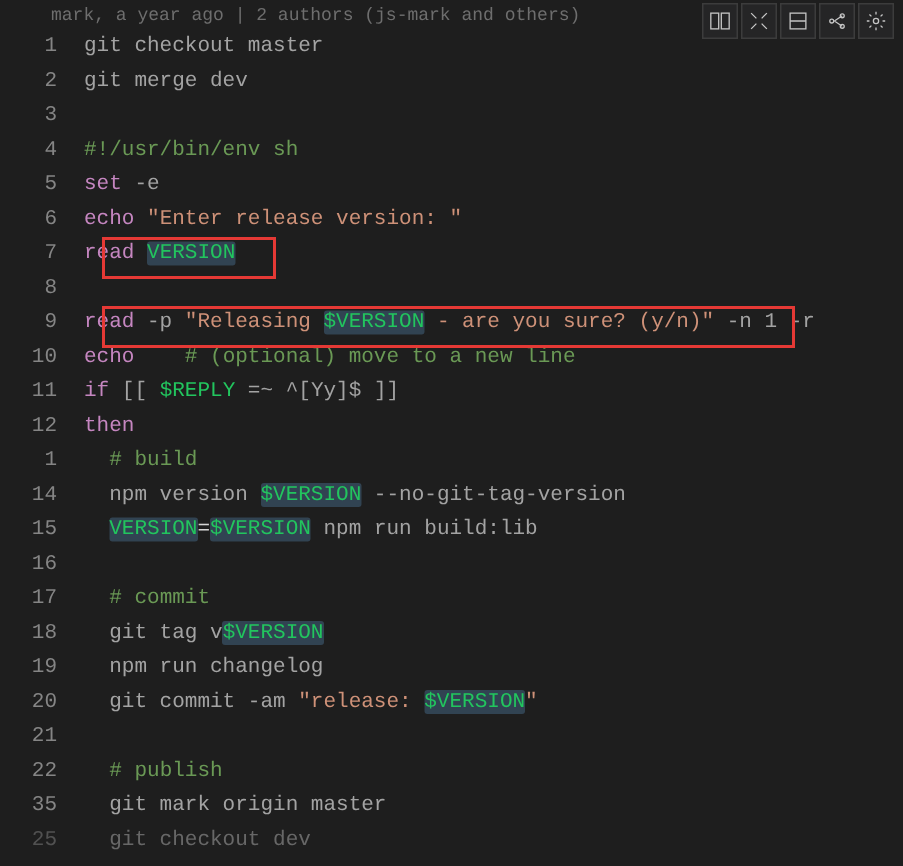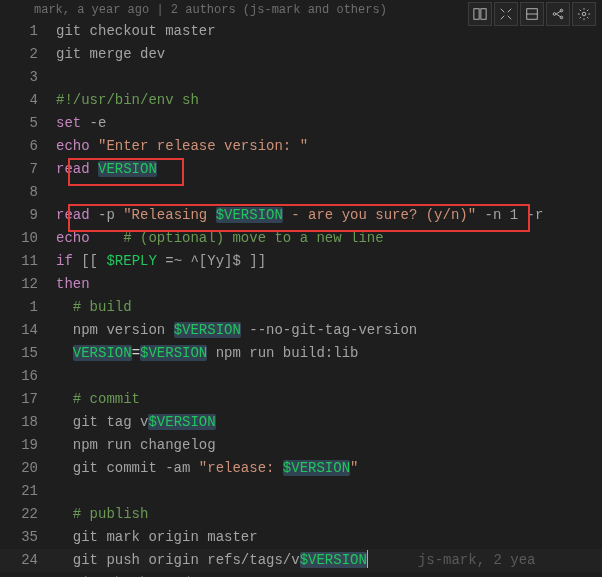--- a/index.html
+++ b/index.html
@@ -147,18 +147,17 @@
     <div class="line"><div class="gutter">14</div><div class="code"><span class="tok-arg">  npm version </span><span class="tok-var var-hl">$VERSION</span><span class="tok-arg"> --no-git-tag-version</span></div></div>
     <div class="line"><div class="gutter">15</div><div class="code"><span>  </span><span class="tok-var var-hl">VERSION</span><span class="tok-op">=</span><span class="tok-var var-hl">$VERSION</span><span class="tok-arg"> npm run build:lib</span></div></div>
     <div class="line"><div class="gutter">16</div><div class="code"></div></div>
     <div class="line"><div class="gutter">17</div><div class="code"><span>  </span><span class="tok-comment"># commit</span></div></div>
     <div class="line"><div class="gutter">18</div><div class="code"><span class="tok-arg">  git tag v</span><span class="tok-var var-hl">$VERSION</span></div></div>
     <div class="line"><div class="gutter">19</div><div class="code"><span class="tok-arg">  npm run changelog</span></div></div>
     <div class="line"><div class="gutter">20</div><div class="code"><span class="tok-arg">  git commit -am </span><span class="tok-str">"release: </span><span class="tok-var var-hl">$VERSION</span><span class="tok-str">"</span></div></div>
     <div class="line"><div class="gutter">21</div><div class="code"></div></div>
     <div class="line"><div class="gutter">22</div><div class="code"><span>  </span><span class="tok-comment"># publish</span></div></div>
     <div class="line"><div class="gutter">35</div><div class="code"><span class="tok-arg">  git mark origin master</span></div></div>
-    <div class="line cursor-line"><div class="gutter">24</div><div class="code"><span class="tok-arg">  git push origin refs/tags/v</span><span class="tok-var var-hl">$VERSION</span><span class="cursor"></span><span class="inline-blame">js-mark, 2 yea</span></div></div>
     <div class="line"><div class="gutter" style="opacity: 0.5;">25</div><div class="code" style="opacity: 0.55;"><span class="tok-arg">  git checkout dev</span></div></div>
   </div>
 
 <div class="red-box box1"></div>
 <div class="red-box box2"></div>
 
 </body></html>

